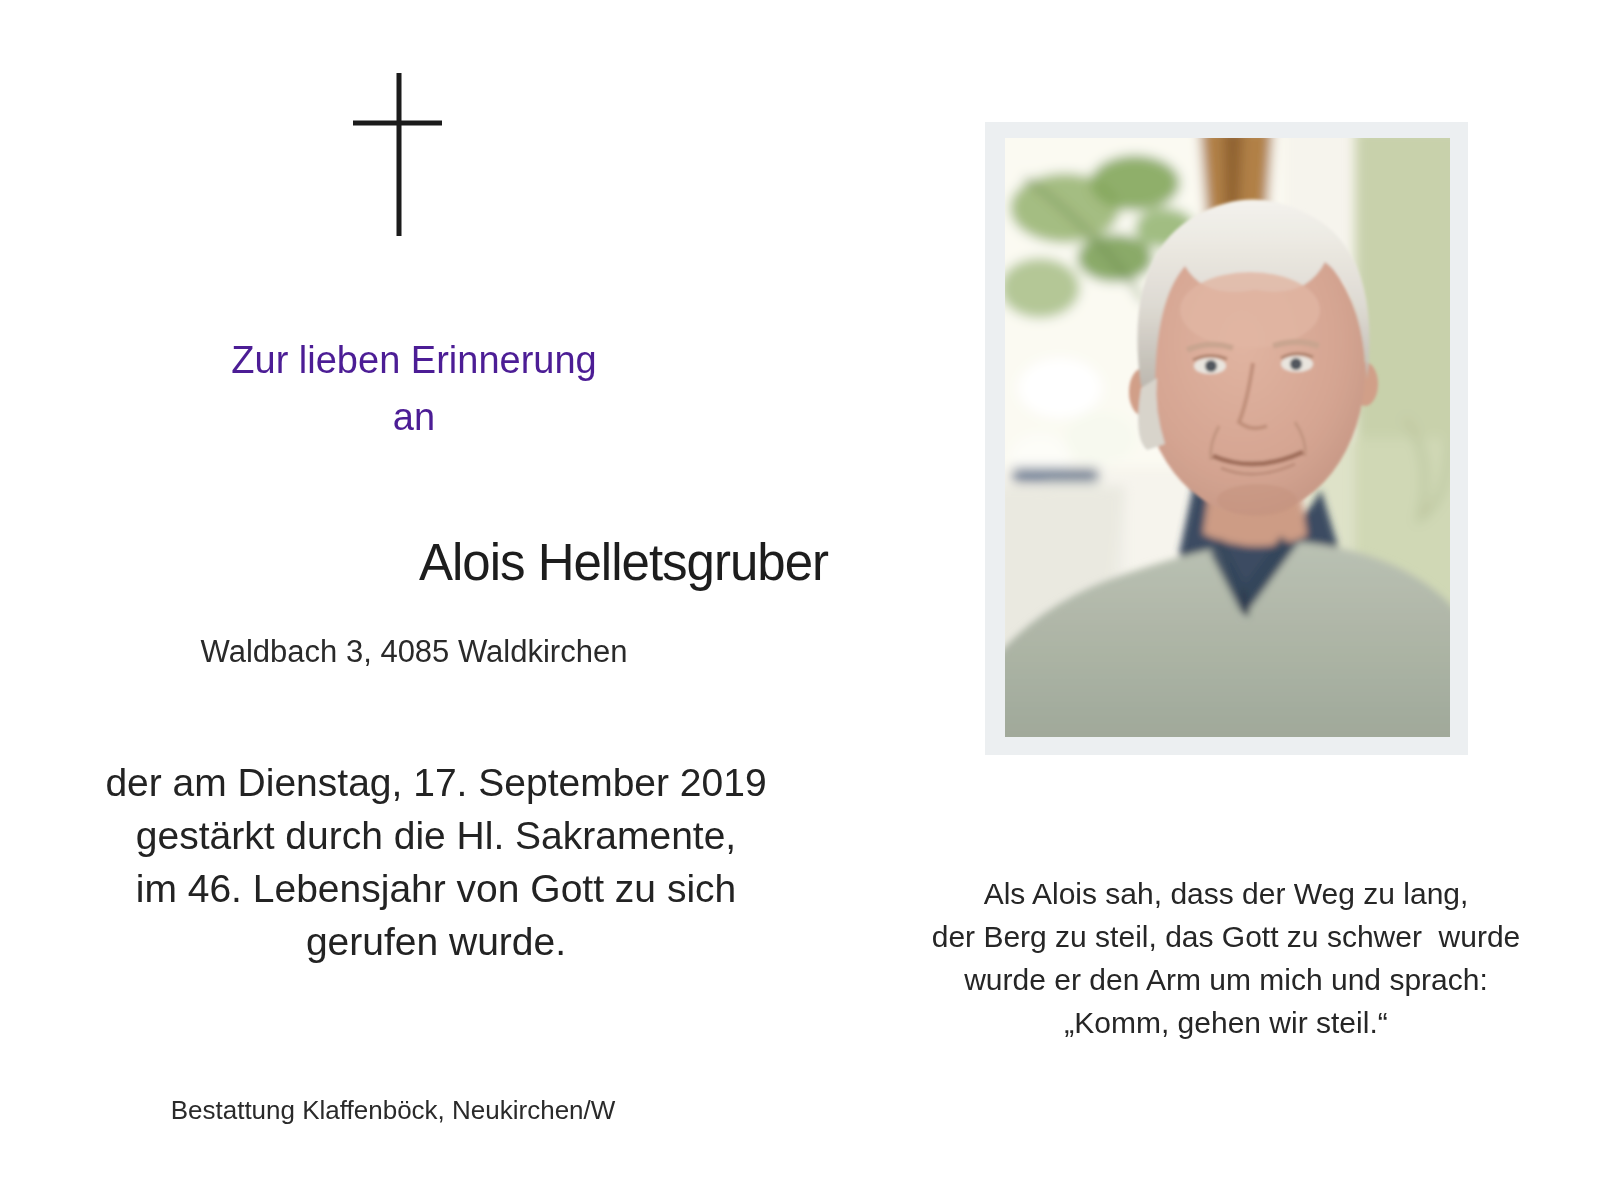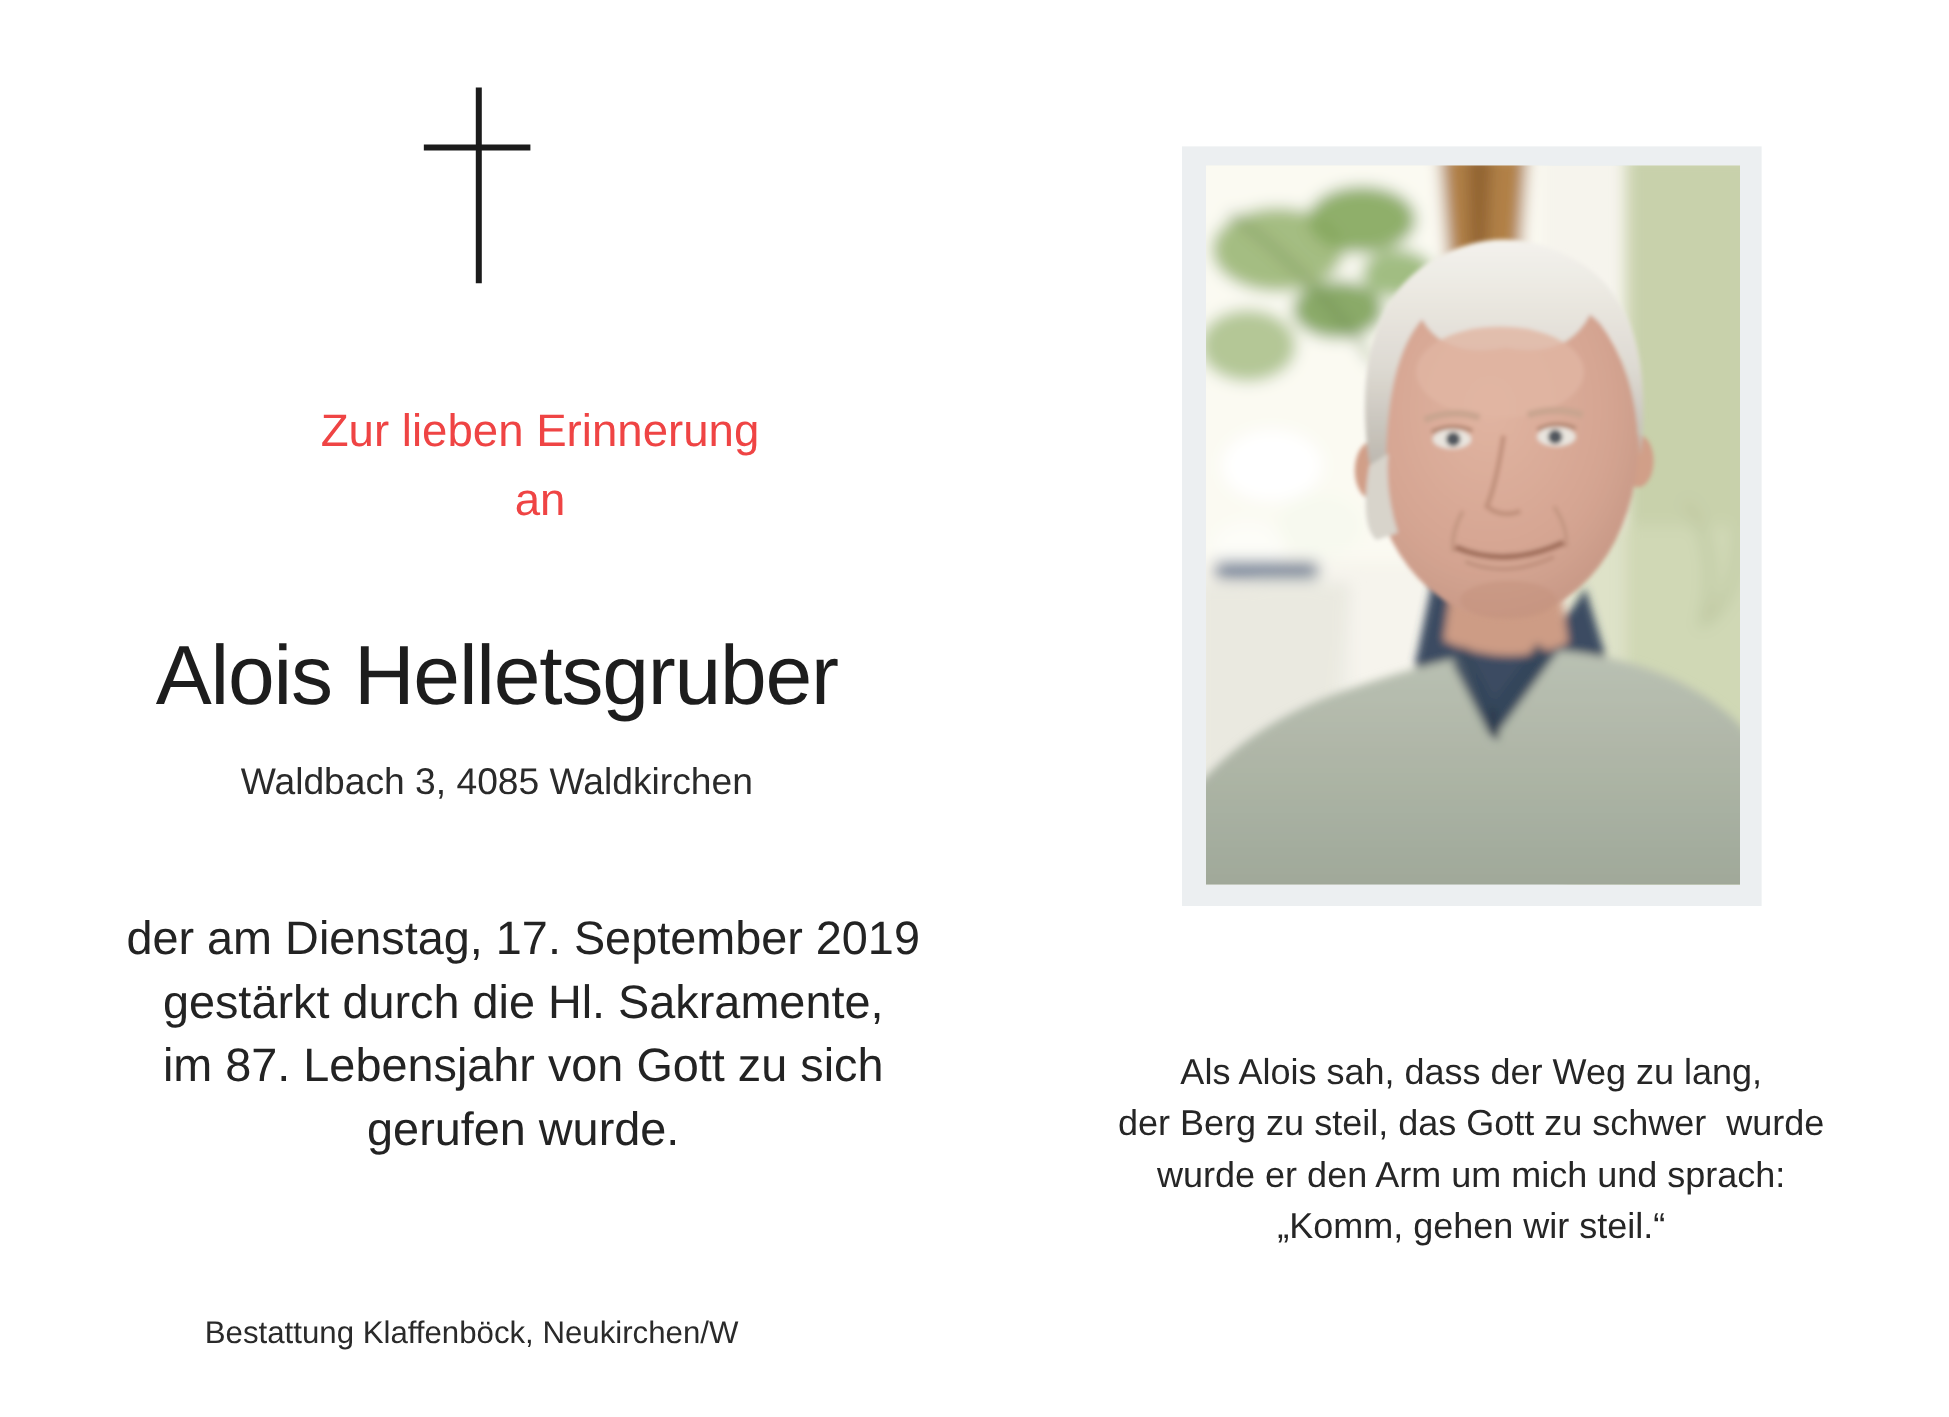--- a/index.html
+++ b/index.html
@@ -19,28 +19,28 @@
   .abs { position: absolute; }
   .centered { text-align: center; }
 
   
   .cross-wrap {
     left: 353px; top: 72px; width: 90px; height: 166px;
   }
   .memorial-header {
     left: 0; top: 332px; width: 828px;
     font-size: 38px; line-height: 57px; font-weight: 300;
-    color: #ef4444;
-    padding-left: 36px;
+    color: #4c1d95;
   }
   .deceased-name {
     left: 0; top: 526px; width: 828px;
-    font-size: 70px; line-height: 74px; font-weight: 300;
+    font-size: 51px; line-height: 74px; font-weight: 300;
     letter-spacing: -1px;
     color: #1d1d1d;
+    text-align: right;
   }
   .deceased-address {
     left: 0; top: 632px; width: 828px;
     font-size: 31px; line-height: 40px; font-weight: 300;
     color: #2a2a2a;
   }
   .death-notice {
     left: 0; top: 756px; width: 828px;
     font-size: 39px; line-height: 53px; font-weight: 300;
     color: #232323;
@@ -86,21 +86,21 @@
     <div>Zur lieben Erinnerung</div>
     <div>an</div>
   </div>
 
   <div class="abs centered deceased-name">Alois Helletsgruber</div>
   <div class="abs centered deceased-address">Waldbach 3, 4085 Waldkirchen</div>
 
   <div class="abs centered death-notice">
     <div>der am Dienstag, 17. September 2019</div>
     <div>gestärkt durch die Hl. Sakramente,</div>
-    <div>im 87. Lebensjahr von Gott zu sich</div>
+    <div>im 46. Lebensjahr von Gott zu sich</div>
     <div>gerufen wurde.</div>
   </div>
 
   <div class="abs centered funeral-home">Bestattung Klaffenböck, Neukirchen/W</div>
 
   <div class="abs portrait-frame">
     <svg class="portrait-photo" viewBox="0 0 445 599" preserveAspectRatio="none">
       <defs>
         <radialGradient id="faceG" cx="45%" cy="40%" r="70%">
           <stop offset="0%" stop-color="#e0b09c"></stop>

